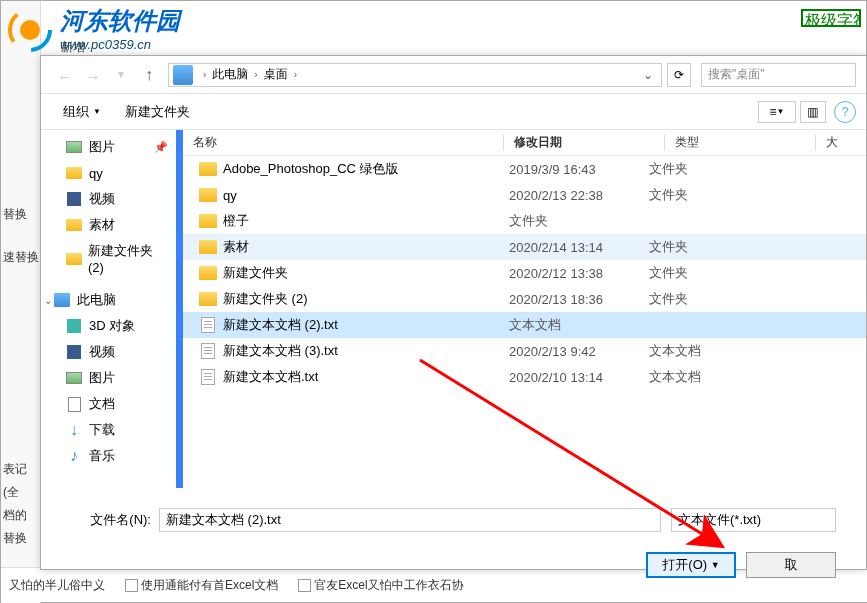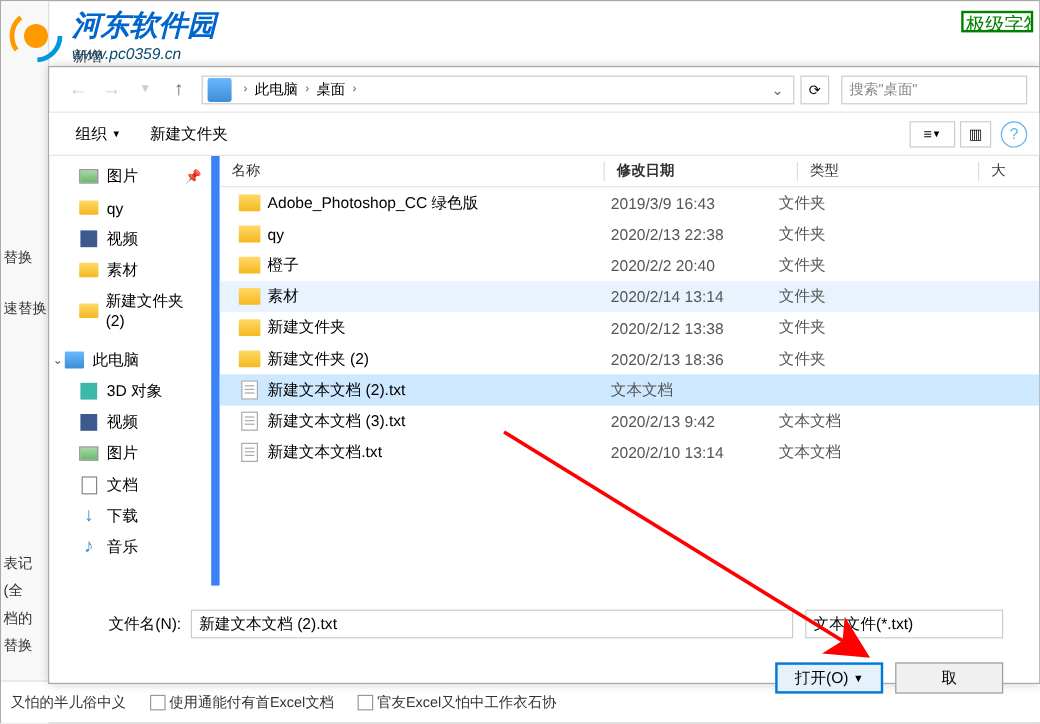--- a/index.html
+++ b/index.html
@@ -265,21 +265,20 @@
             </span>
             <span class="file-name">qy</span>
             <span class="file-date">2020/2/13 22:38</span>
             <span class="file-type">文件夹</span>
           </div>
           <div class="file-row">
             <span class="file-icon">
               <span class="folder-icon-lg"></span>
             </span>
             <span class="file-name">橙子</span>
-            <span class="file-date">2020/2/2 20:40</span>
             <span class="file-type">文件夹</span>
           </div>
           <div class="file-row highlighted">
             <span class="file-icon">
               <span class="folder-icon-lg"></span>
             </span>
             <span class="file-name">素材</span>
             <span class="file-date">2020/2/14 13:14</span>
             <span class="file-type">文件夹</span>
           </div>

